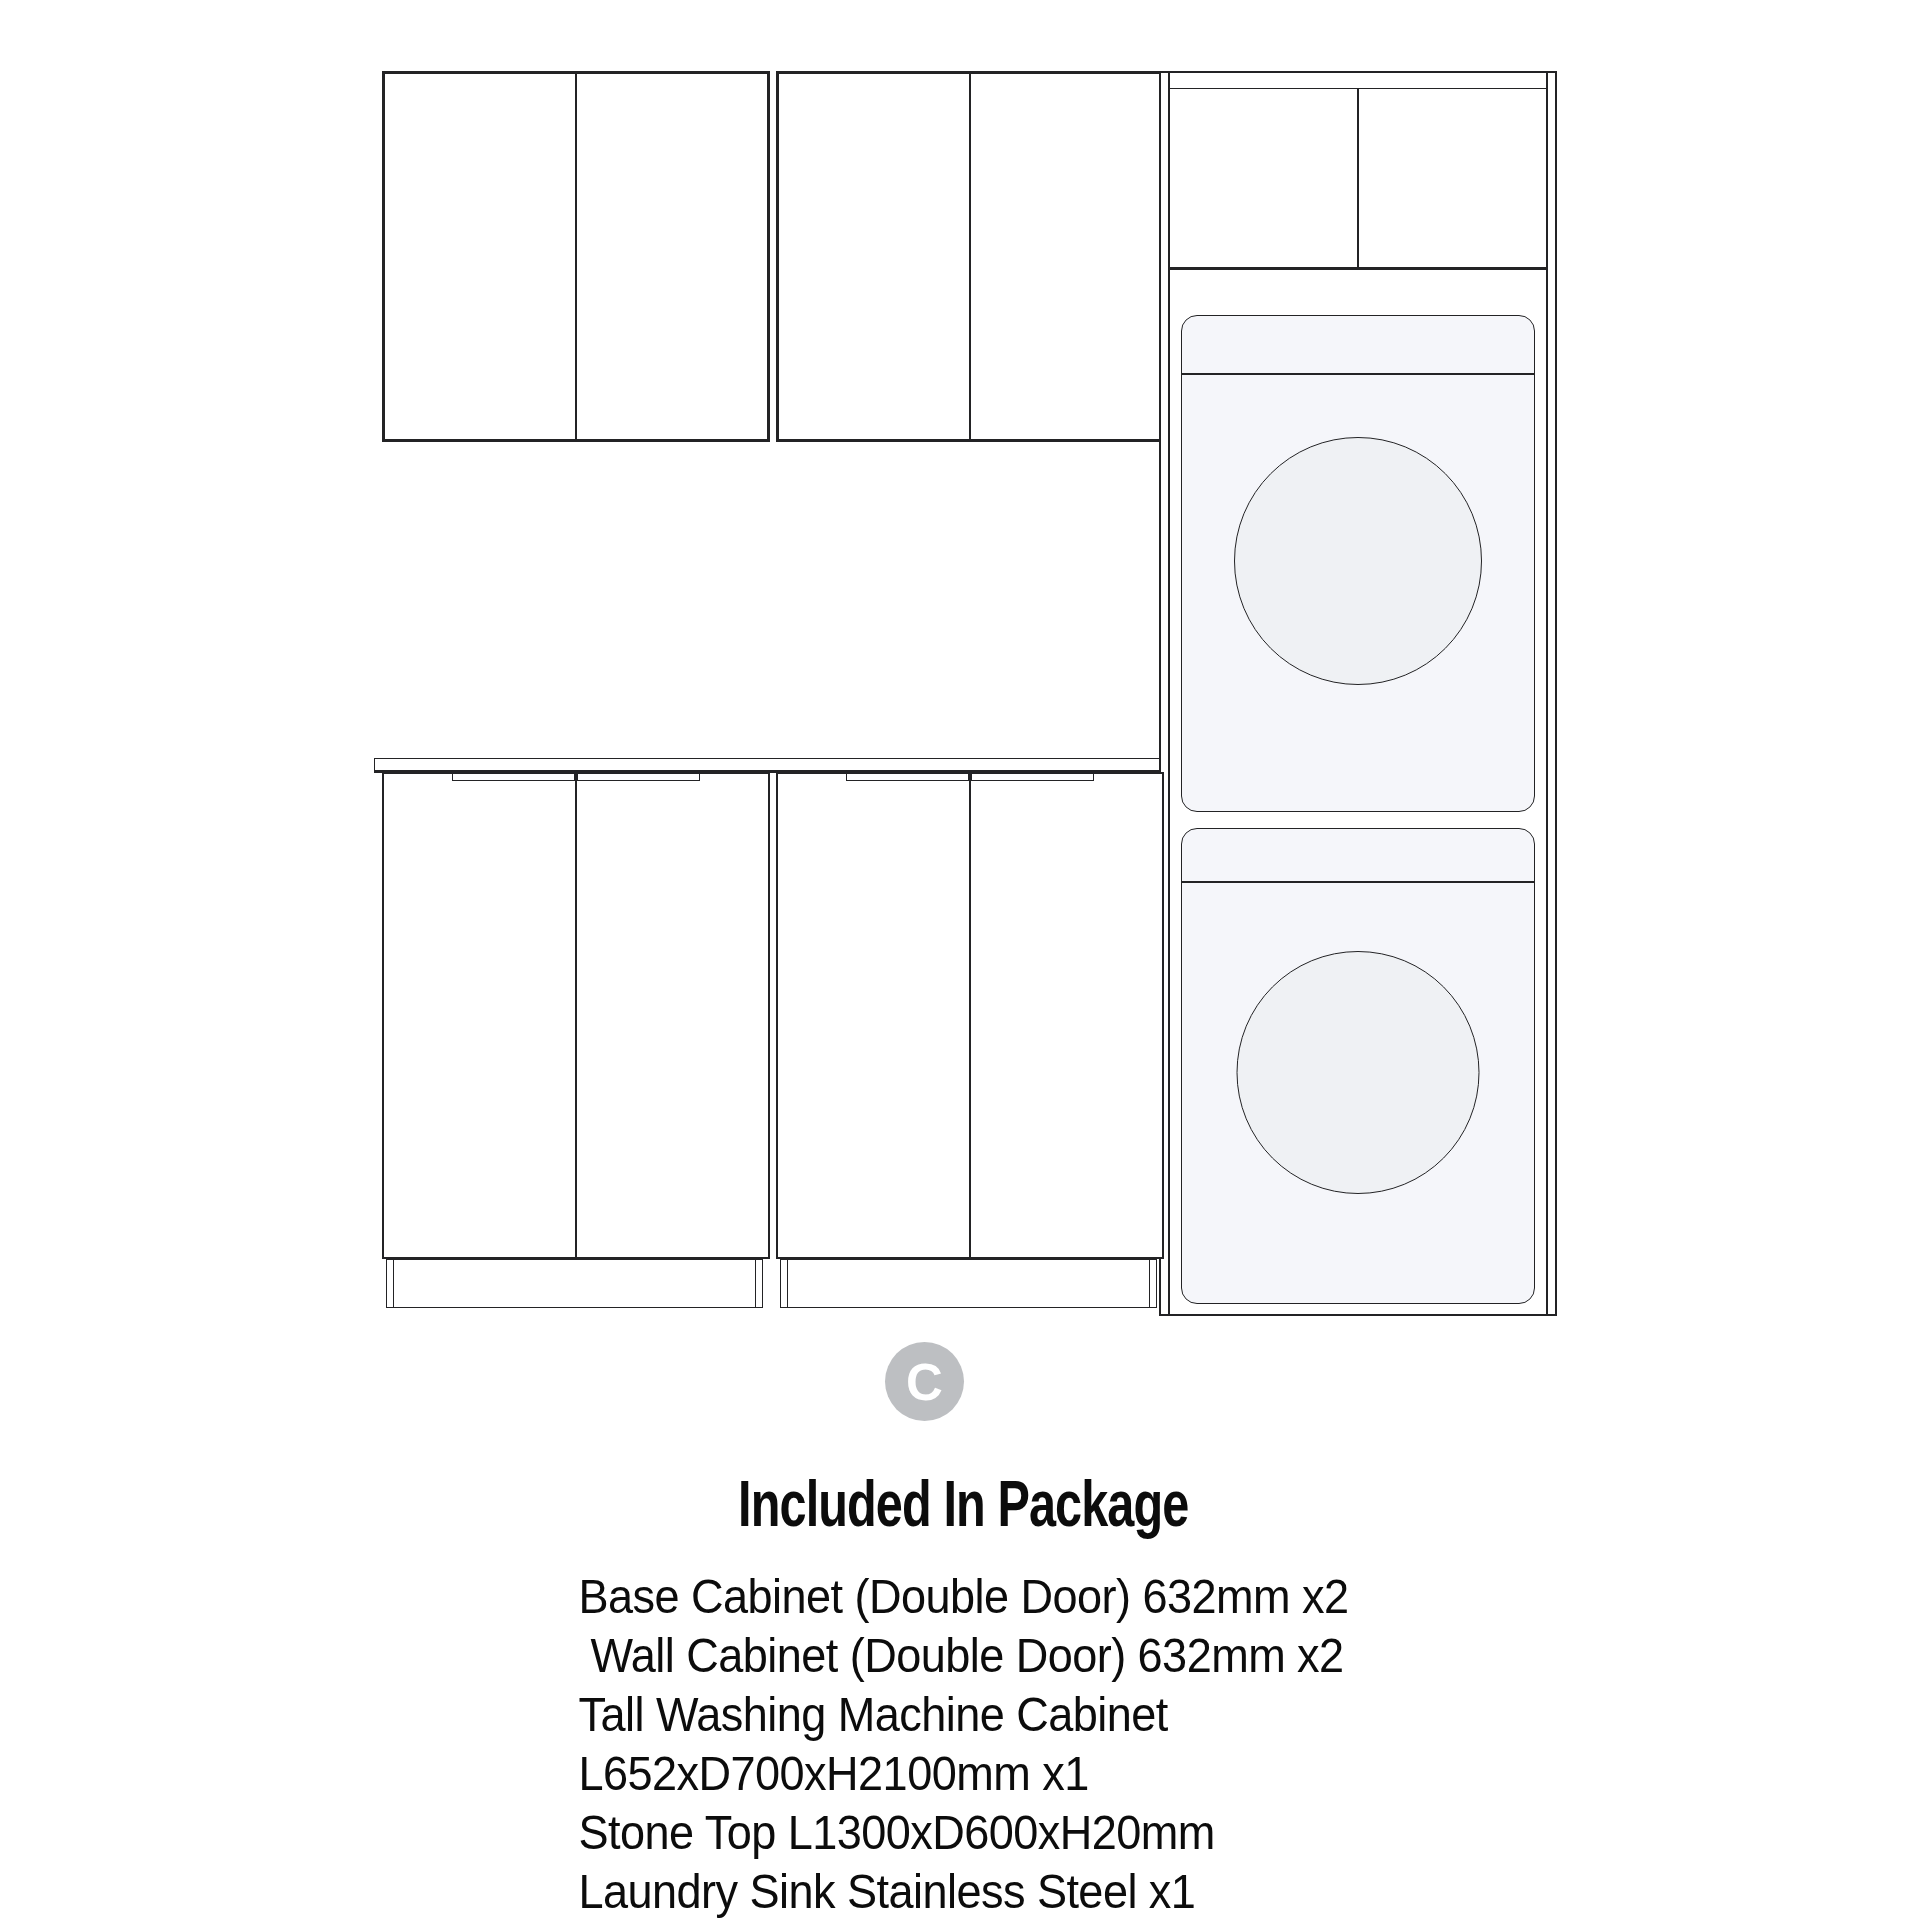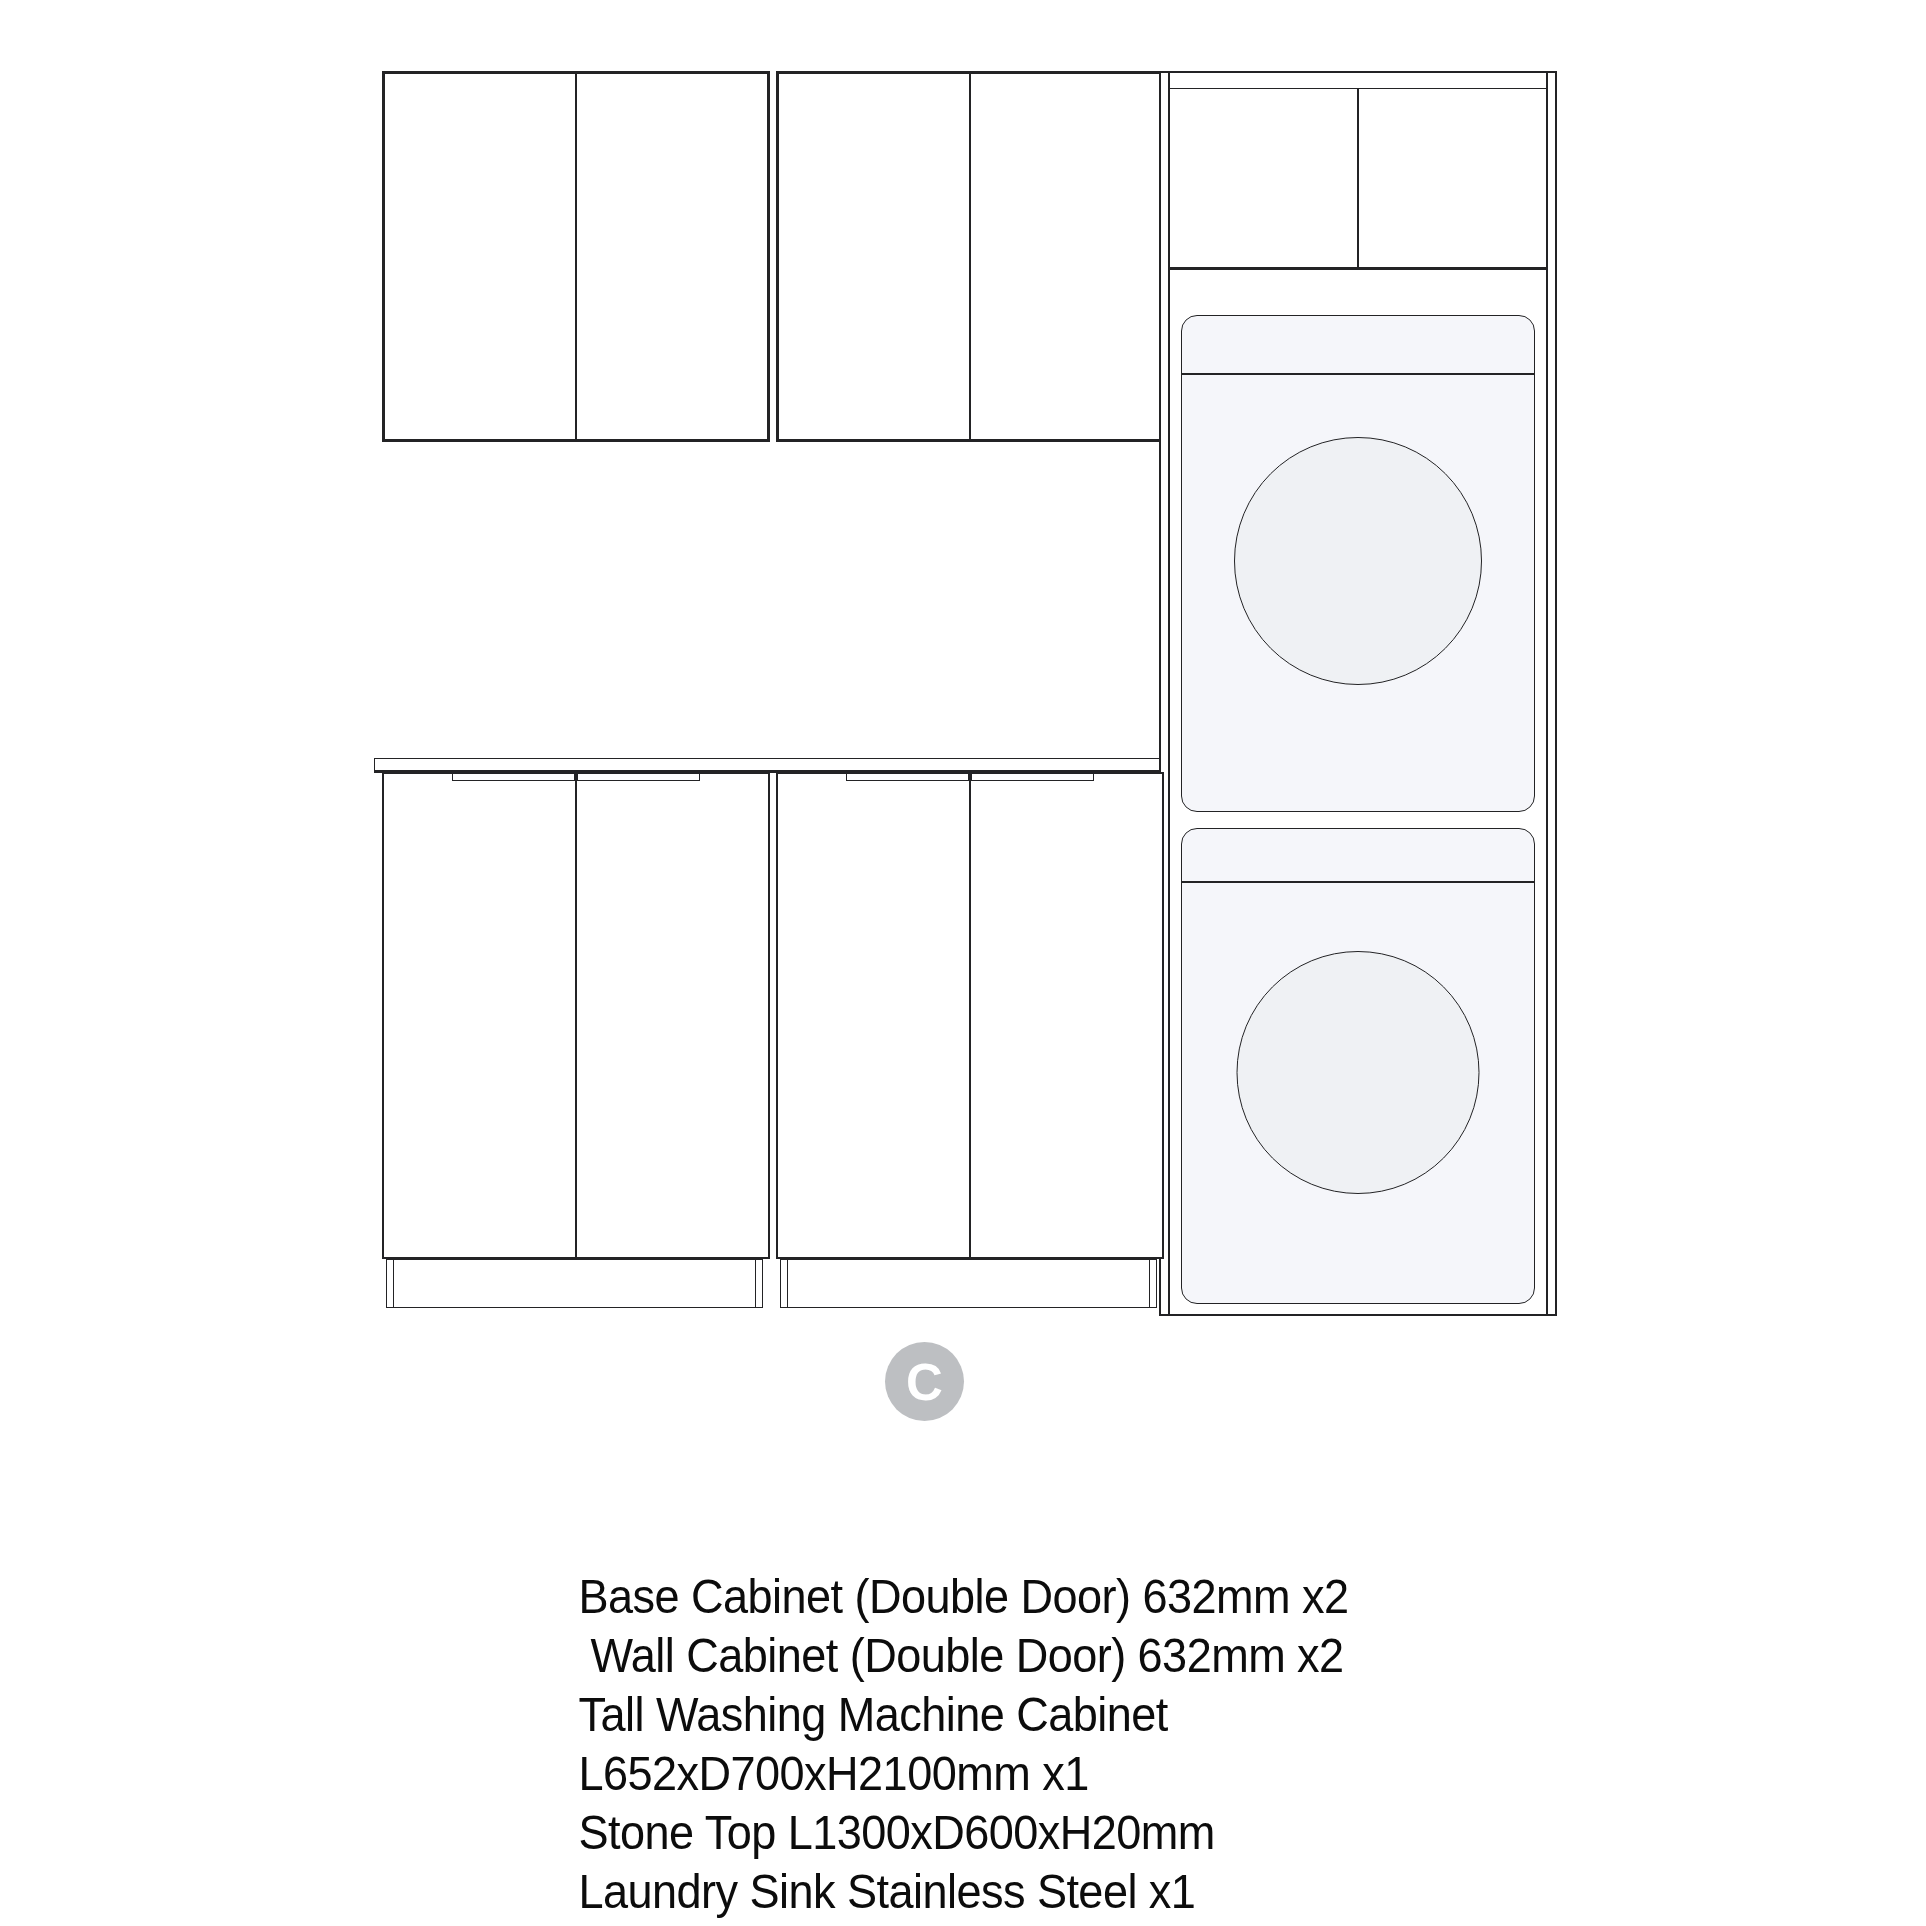--- a/index.html
+++ b/index.html
@@ -122,20 +122,23 @@
   </div>
   <div class="box kick kick-2">
     <div class="vline end-l"></div>
     <div class="vline end-r"></div>
   </div>
 
   <div class="abs logo-badge">
     <span>C</span>
   </div>
 
+  <div class="abs heading-wrap">
+    <div class="heading">Included In Package</div>
+  </div>
 
   <div class="abs items-wrap">
     <div class="items">
       <div class="pkg-line">Base Cabinet (Double Door) 632mm x2</div>
       <div class="pkg-line"> Wall Cabinet (Double Door) 632mm x2</div>
       <div class="pkg-line">Tall Washing Machine Cabinet</div>
       <div class="pkg-line">L652xD700xH2100mm x1</div>
       <div class="pkg-line">Stone Top L1300xD600xH20mm</div>
       <div class="pkg-line">Laundry Sink Stainless Steel x1</div>
     </div>

